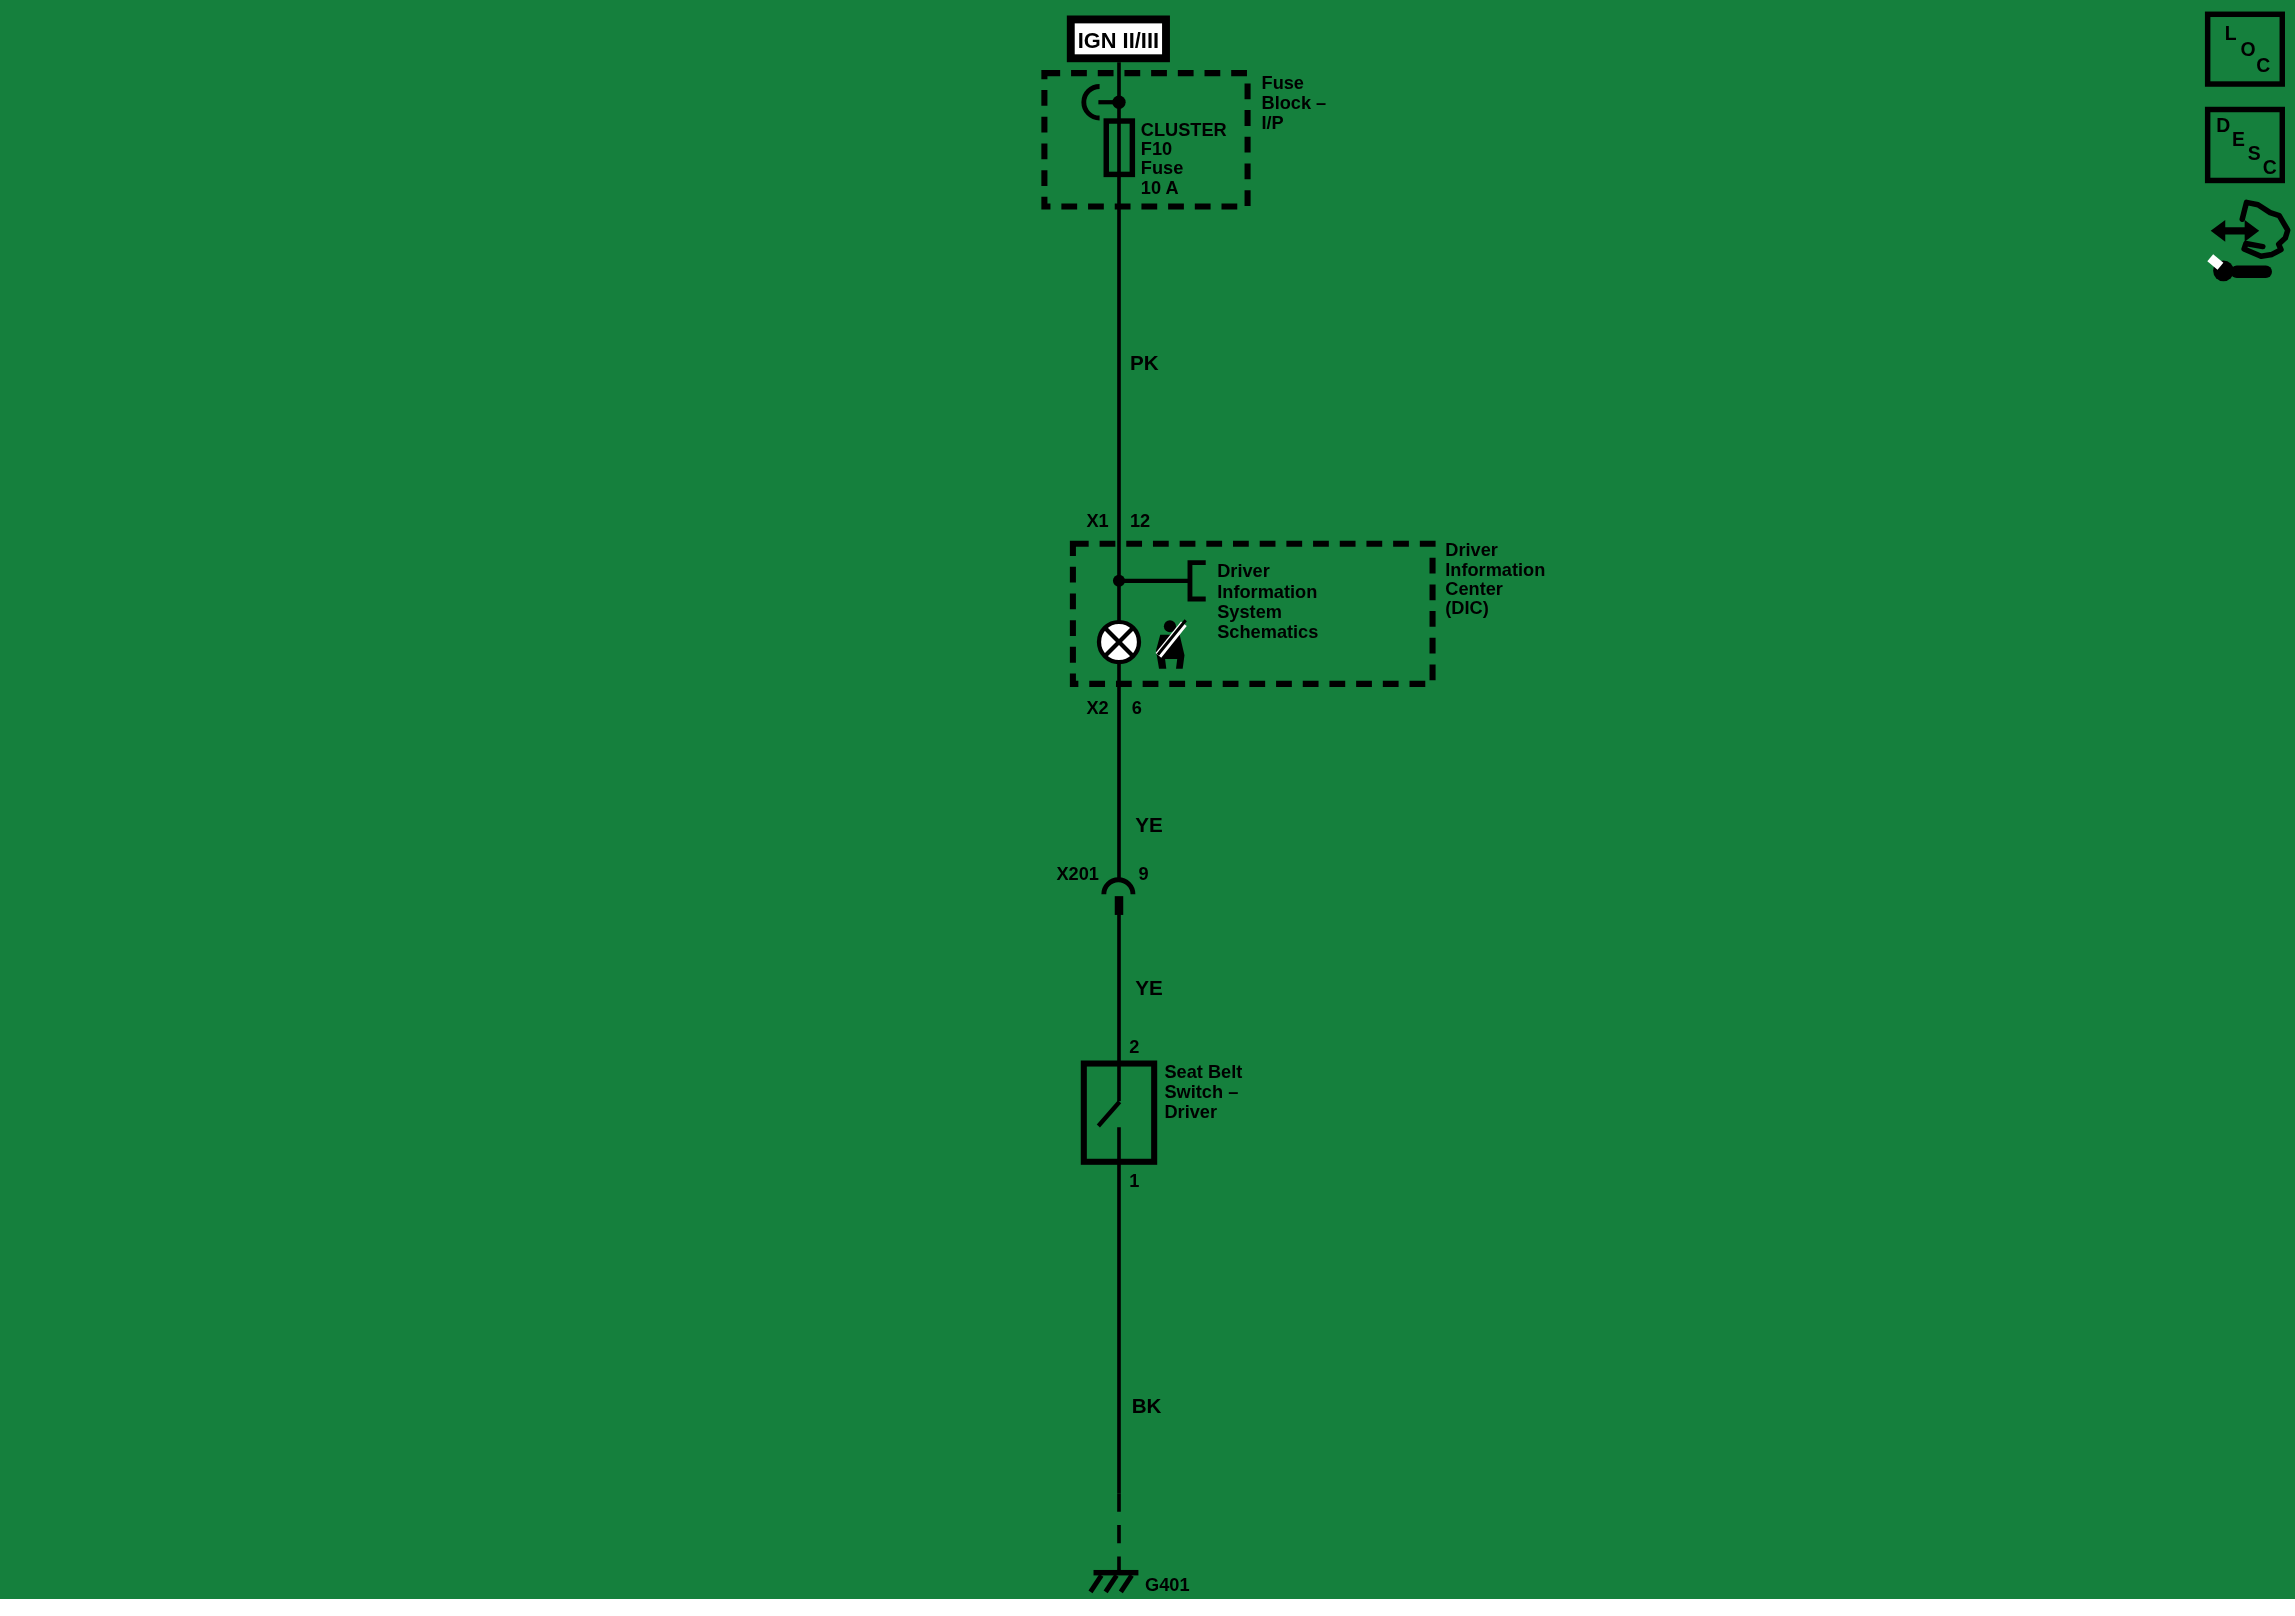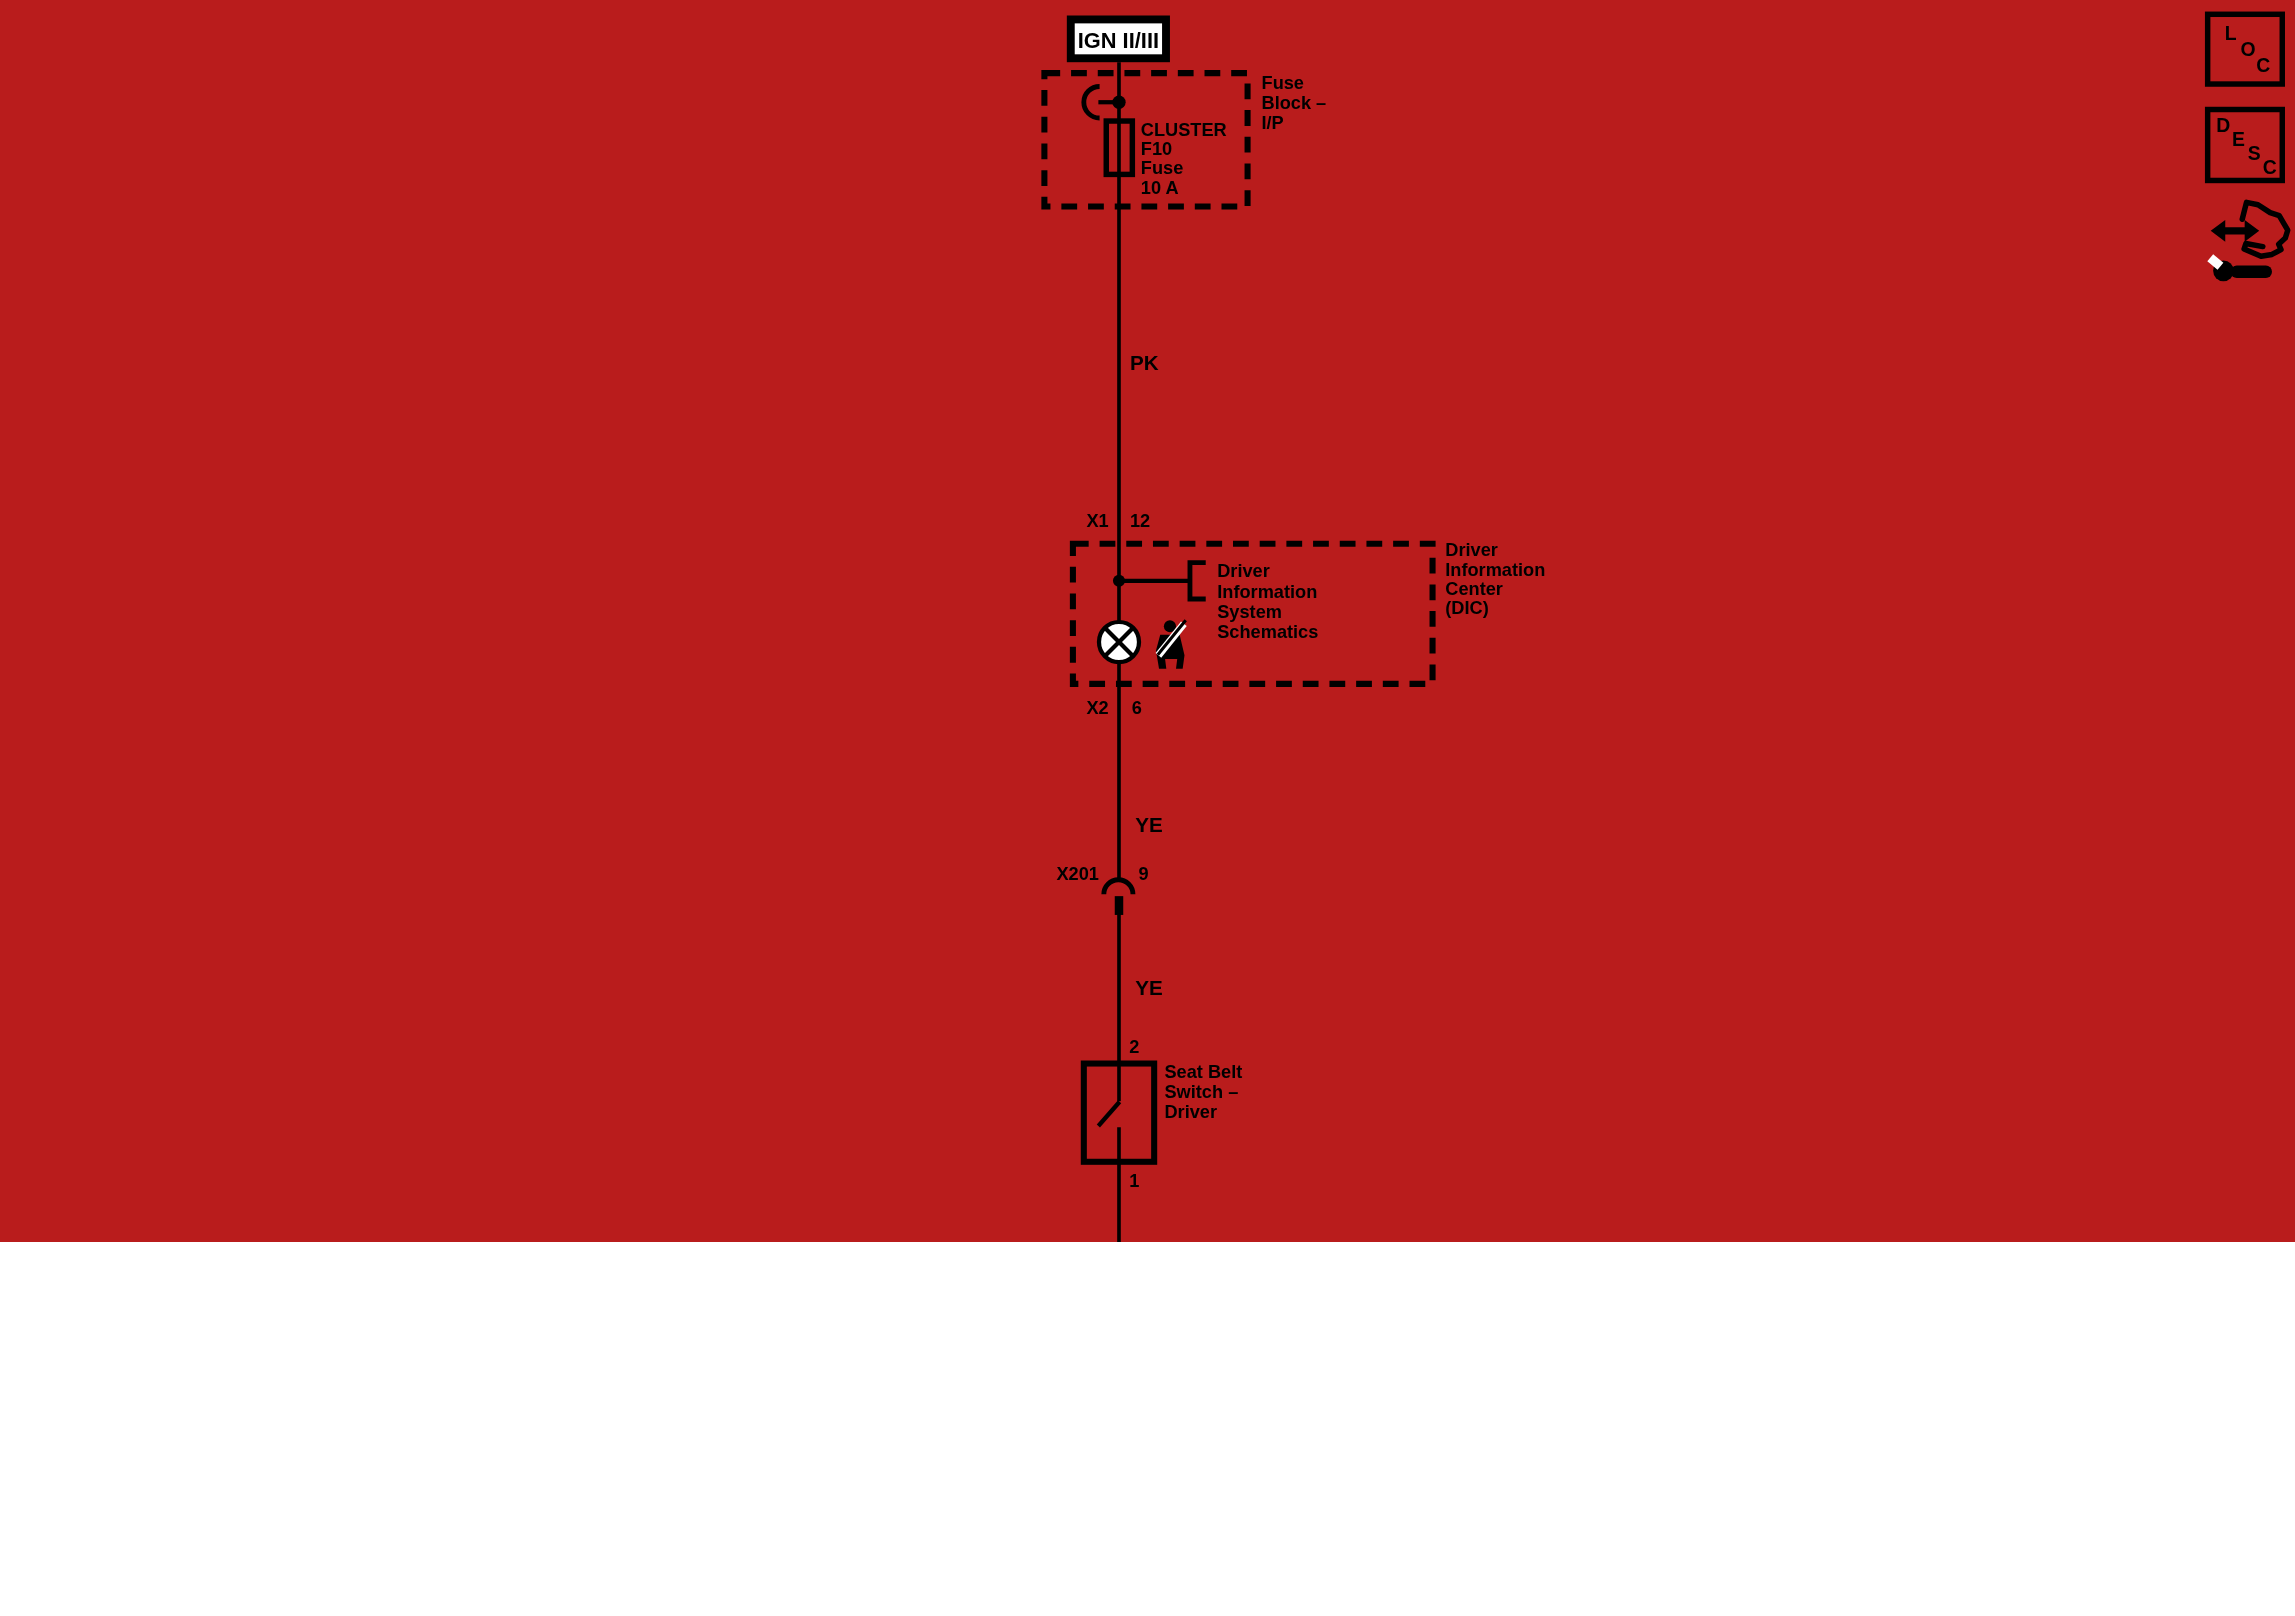--- a/index.html
+++ b/index.html
@@ -1,16 +1,16 @@
 <!DOCTYPE html>
 <html style="font-size:9.7px"><head>
 <meta charset="utf-8">
 <style>
   html,body{margin:0;padding:0;background:#ffffff;}
-  .page{position:relative;width:2295px;height:1242px;background:#b91c1c;
+  .page{position:relative;width:2295px;height:1599px;background:#15803d;
         font-family:"Liberation Sans",sans-serif;overflow:hidden;}
   svg{position:absolute;left:0;top:0;}
   svg text{font-family:"Liberation Sans",sans-serif;font-weight:bold;fill:#000;}
   .fs30{font-size:30px;} .fs34{font-size:34px;} .fs36{font-size:36px;} .fs32{font-size:32px;}
   .end{text-anchor:end;} .mid{text-anchor:middle;}
 </style>
 </head>
 <body>
 
 <div class="page">

